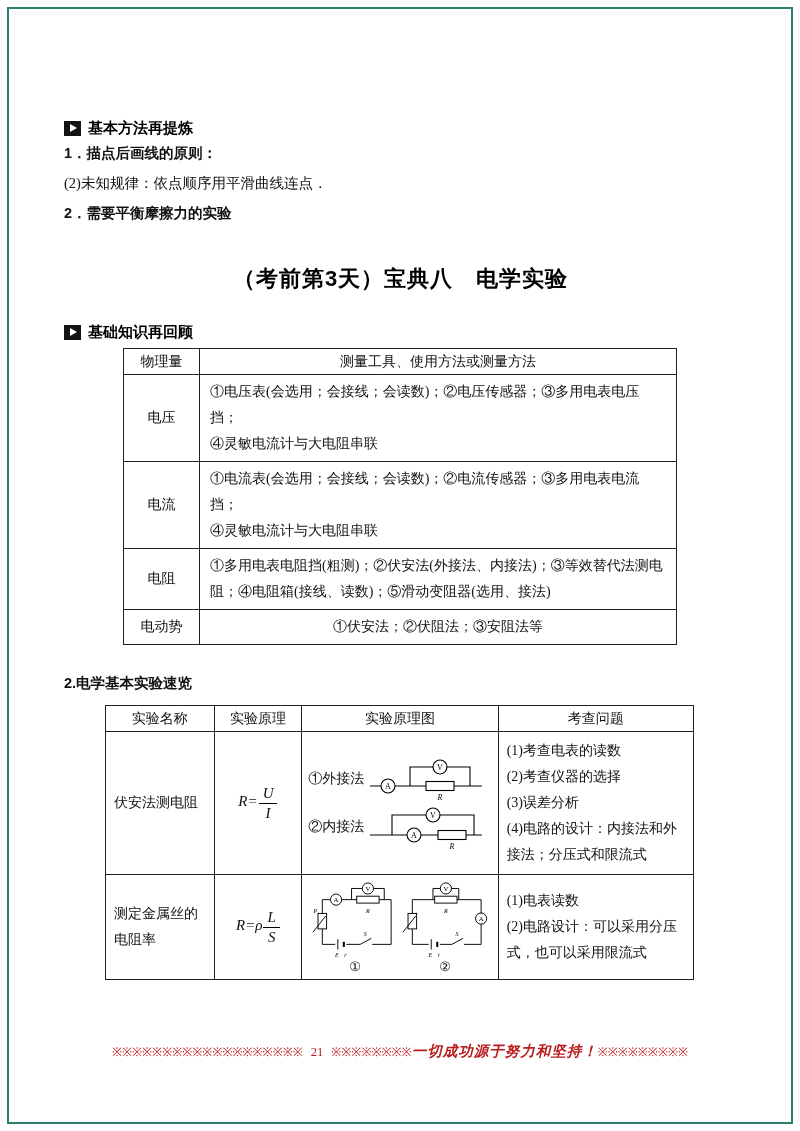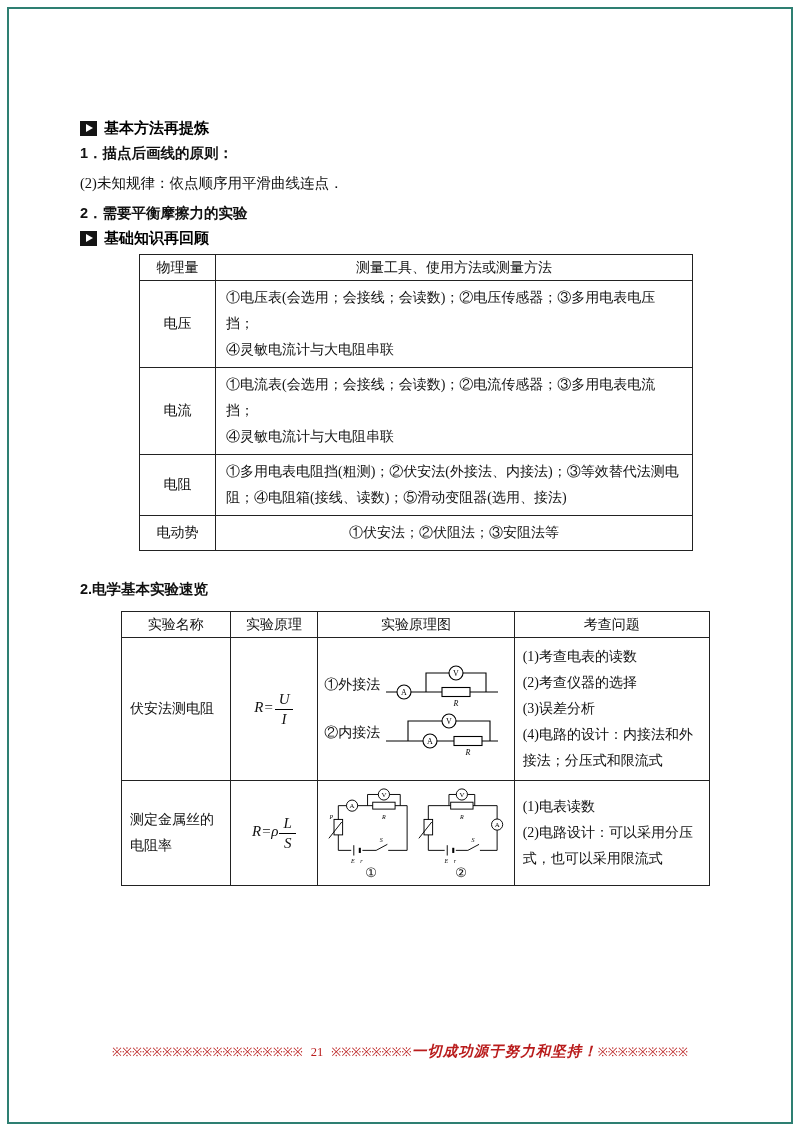--- a/index.html
+++ b/index.html
@@ -6,21 +6,21 @@
   html,body { background:#ffffff; }
   .page {
     position:relative; width:800px; height:1131px; margin:0 auto;
     background:#fff; overflow:hidden; color:#111;
     font-family:"Liberation Serif","DejaVu Serif",serif;
   }
   .page-border {
     position:absolute; top:7px; left:7px; right:7px; bottom:7px;
     border:2px solid #2e7f72; pointer-events:none;
   }
-  .content { position:absolute; top:118px; left:80px; width:673px; }
+  .content { position:absolute; top:118px; left:64px; width:673px; }
 
   .sec-head {
     display:flex; align-items:center; gap:7px; height:20px;
     font-family:"Liberation Sans","DejaVu Sans",sans-serif;
     font-weight:bold; font-size:15px; color:#000;
   }
   .sec-icon {
     width:17px; height:15px; background:#141414;
     display:inline-flex; align-items:center; justify-content:center; flex:0 0 auto;
   }
@@ -97,20 +97,21 @@
 
     <div class="sec-head">
       <span class="sec-icon"></span>
       <span>基本方法再提炼</span>
     </div>
 
     <div class="para bold-line">1．描点后画线的原则：</div>
     <div class="para">(2)未知规律：依点顺序用平滑曲线连点．</div>
     <div class="para bold-line">2．需要平衡摩擦力的实验</div>
 
+    <h1 class="main-title">（考前第3天）宝典八　电学实验</h1>
 
     <div class="sec-head">
       <span class="sec-icon"></span>
       <span>基础知识再回顾</span>
     </div>
 
 
     <table class="t1">
       <tbody>
           <tr>

